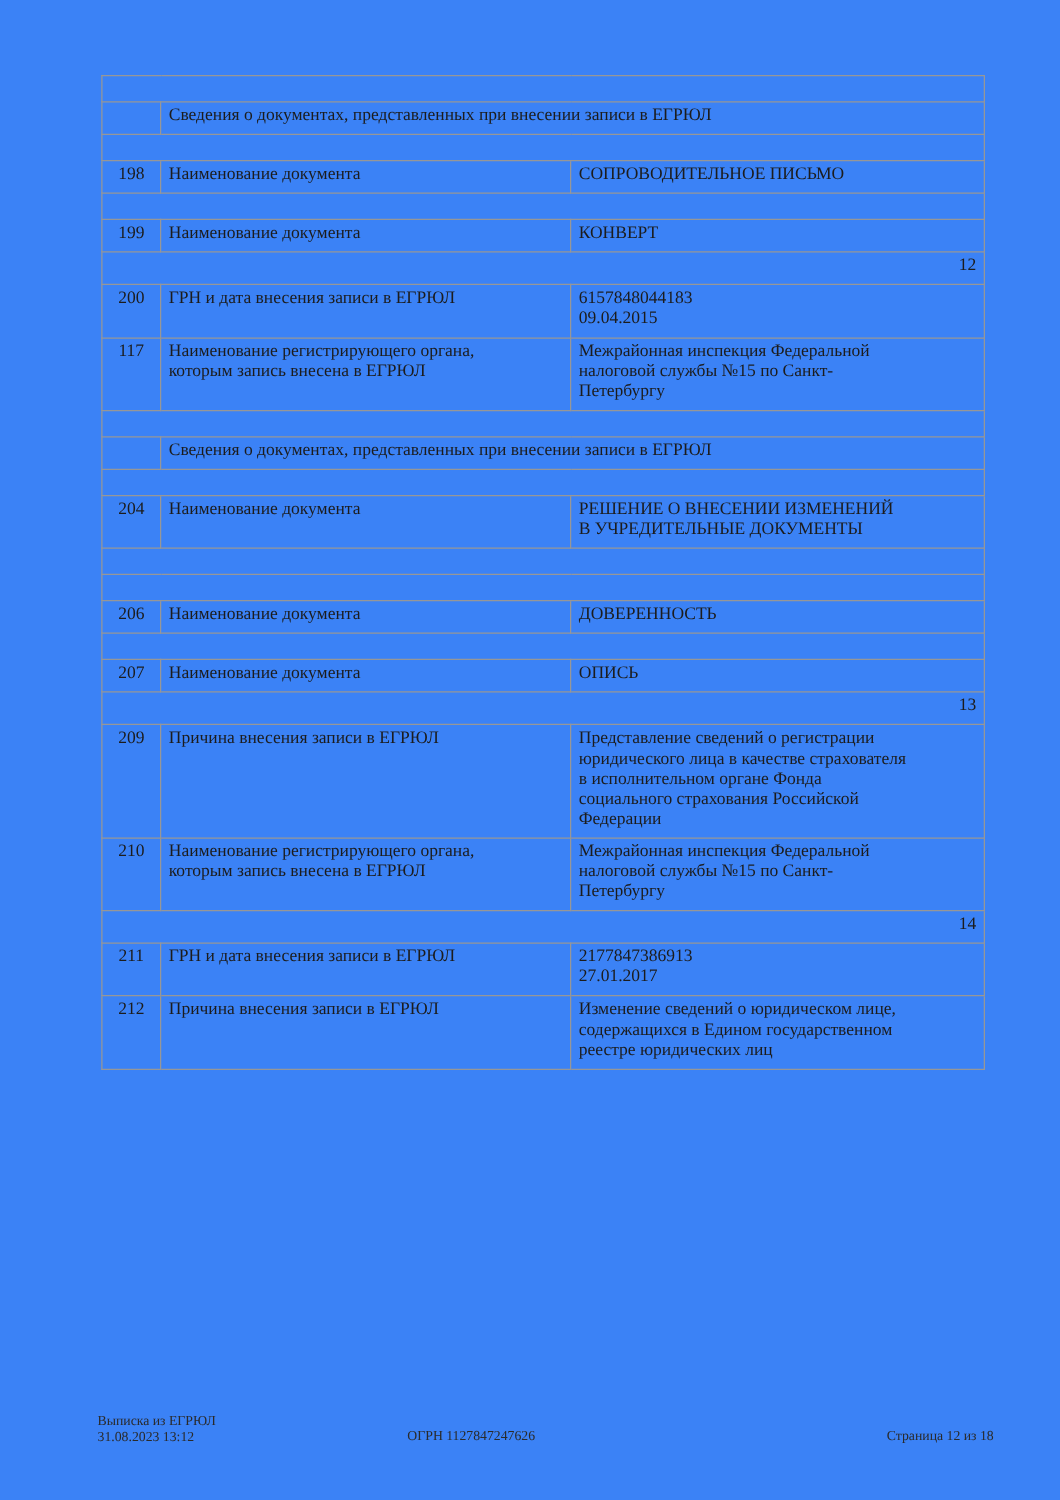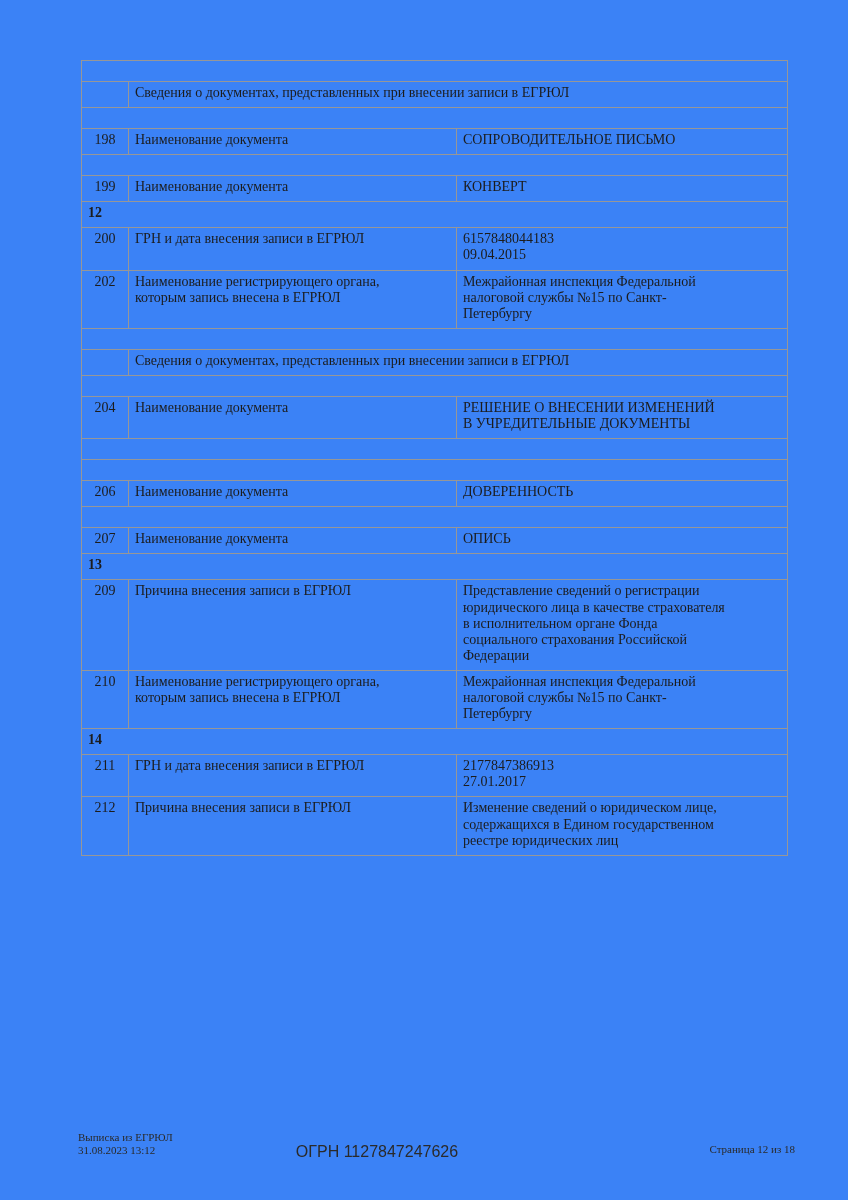--- a/index.html
+++ b/index.html
@@ -43,42 +43,42 @@
     white-space: pre-line;
   }
   tr.spacer-row td {
     height: 20px;
     padding: 0;
   }
   td.section-cell {
     white-space: normal;
   }
   td.recnum-cell {
-    text-align: left;
-    font-weight: bold;
+    text-align: right;
+    font-weight: normal;
     padding-top: 2px;
     padding-bottom: 5px;
   }
   .footer-left {
     position: absolute;
     left: 78px;
     top: 1131px;
     font-size: 11px;
     line-height: 1.2;
     font-family: "Liberation Serif", "DejaVu Serif", serif;
     color: #2a2a2a;
   }
   .footer-center {
     position: absolute;
     left: 0;
     top: 1143px;
     width: 754px;
     text-align: center;
-    font-size: 16px;
-    font-family: Liberation Sans, sans-serif;
+    font-size: 11px;
+    font-family: Liberation Serif, serif;
     color: #2a2a2a;
   }
   .footer-right {
     position: absolute;
     right: 53px;
     top: 1143px;
     font-size: 11px;
     font-family: "Liberation Serif", "DejaVu Serif", serif;
     color: #2a2a2a;
   }
@@ -121,21 +121,21 @@
         <tr>
           <td colspan="3" class="recnum-cell">12</td>
         </tr>
         <tr>
           <td class="num-cell">200</td>
           <td class="label-cell">ГРН и дата внесения записи в ЕГРЮЛ</td>
           <td class="value-cell">6157848044183
 09.04.2015</td>
         </tr>
         <tr>
-          <td class="num-cell">202</td>
+          <td class="num-cell">117</td>
           <td class="label-cell">Наименование регистрирующего органа,
 которым запись внесена в ЕГРЮЛ</td>
           <td class="value-cell">Межрайонная инспекция Федеральной
 налоговой службы №15 по Санкт-
 Петербургу</td>
         </tr>
         <tr class="spacer-row">
           <td colspan="3"></td>
         </tr>
         <tr>

